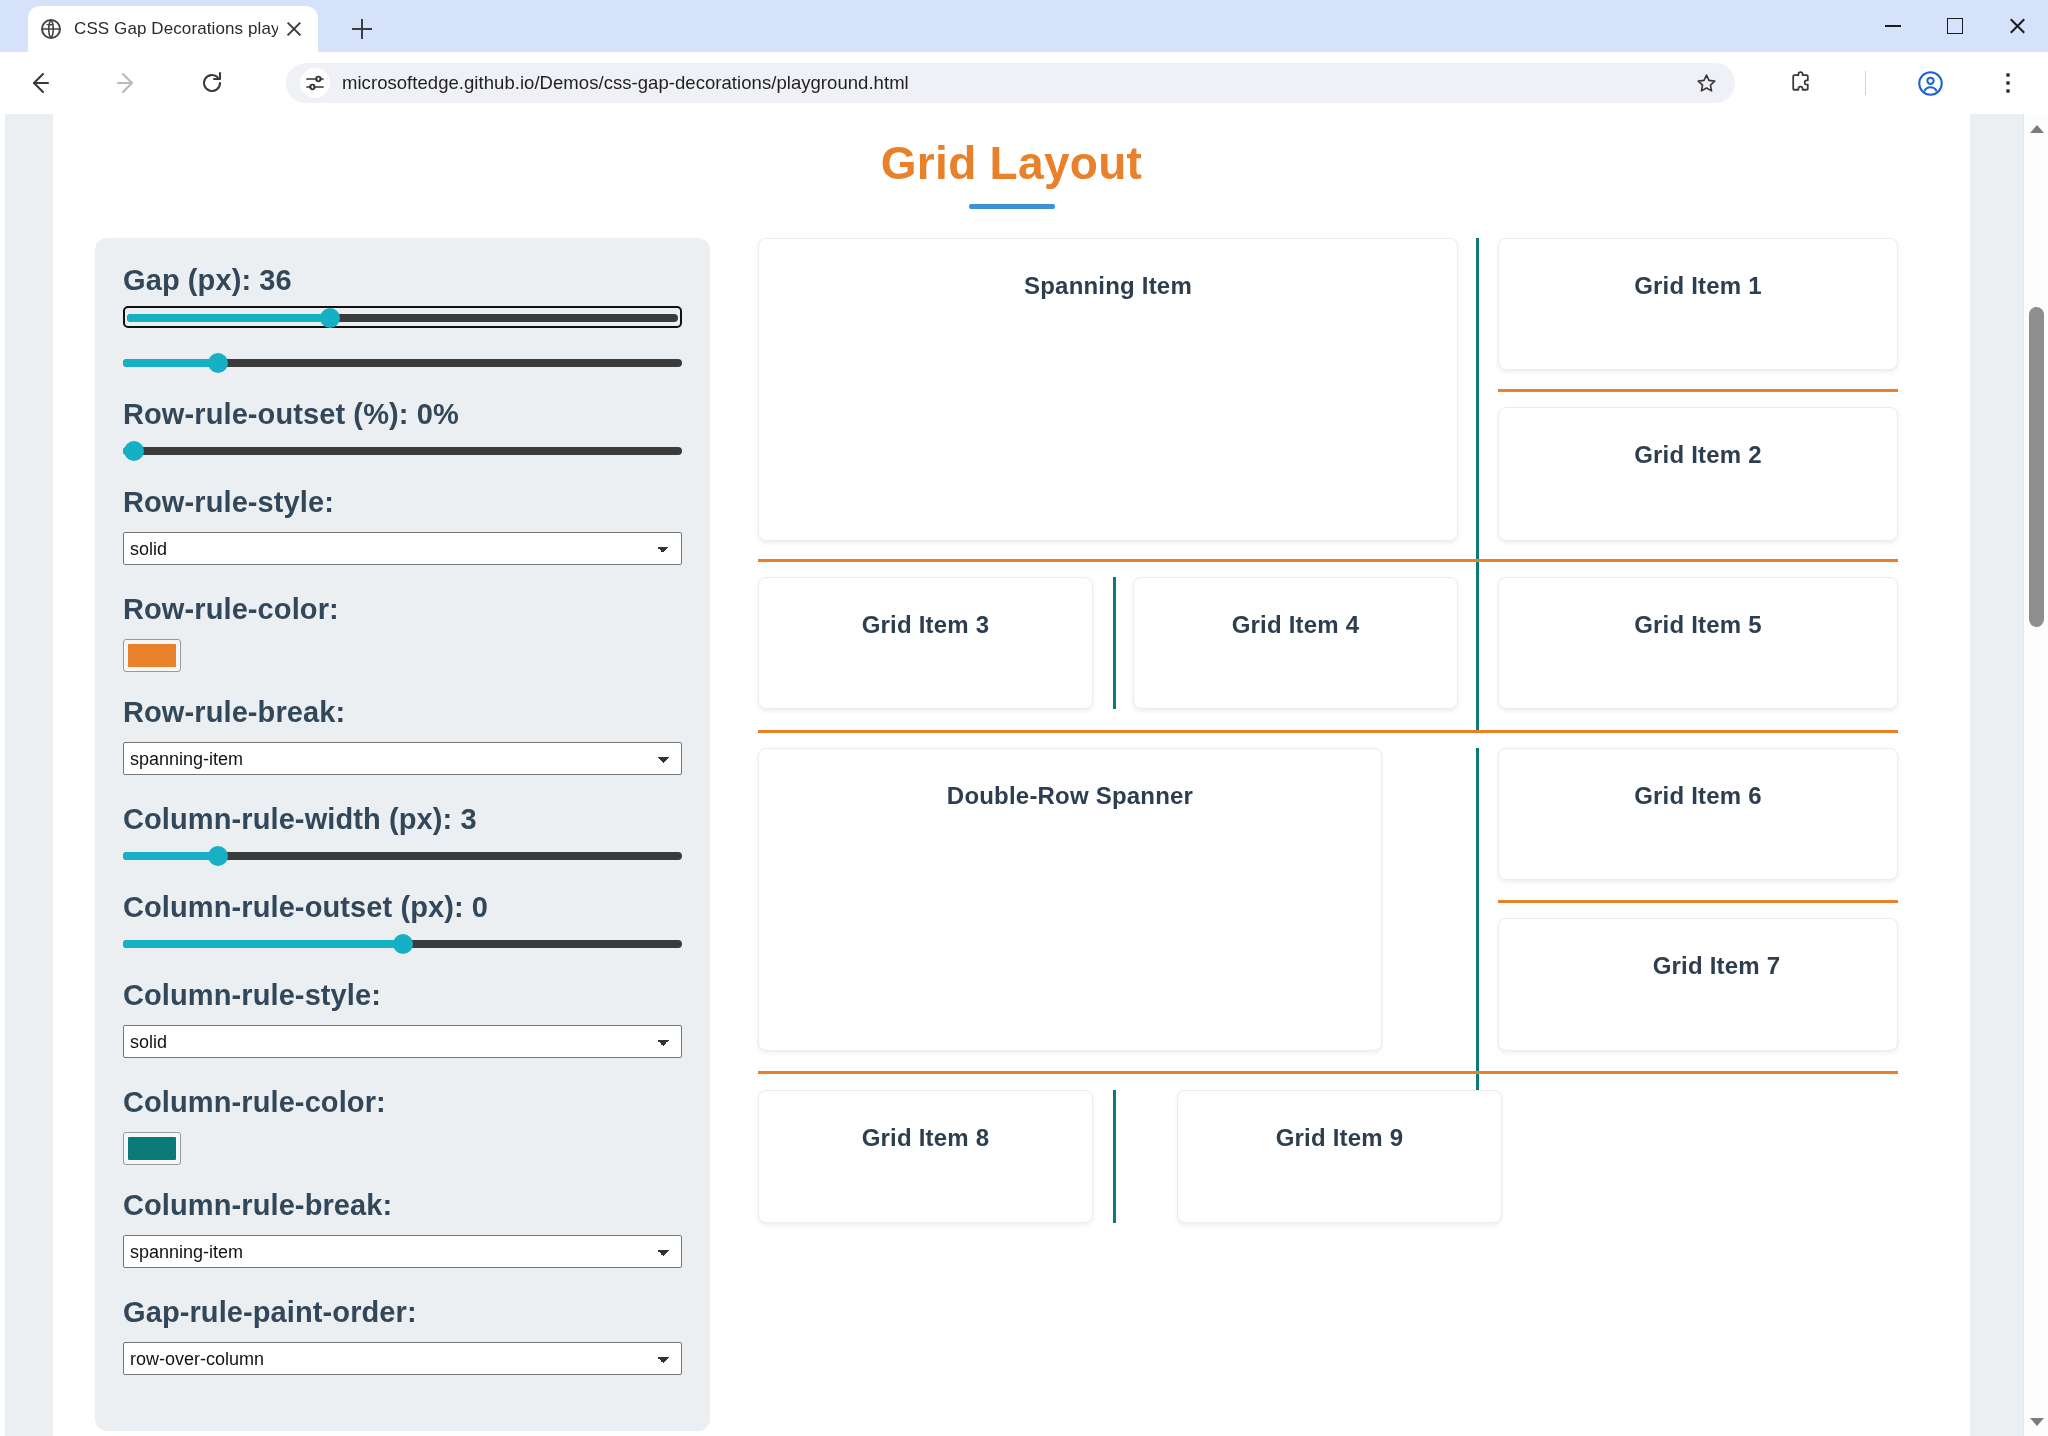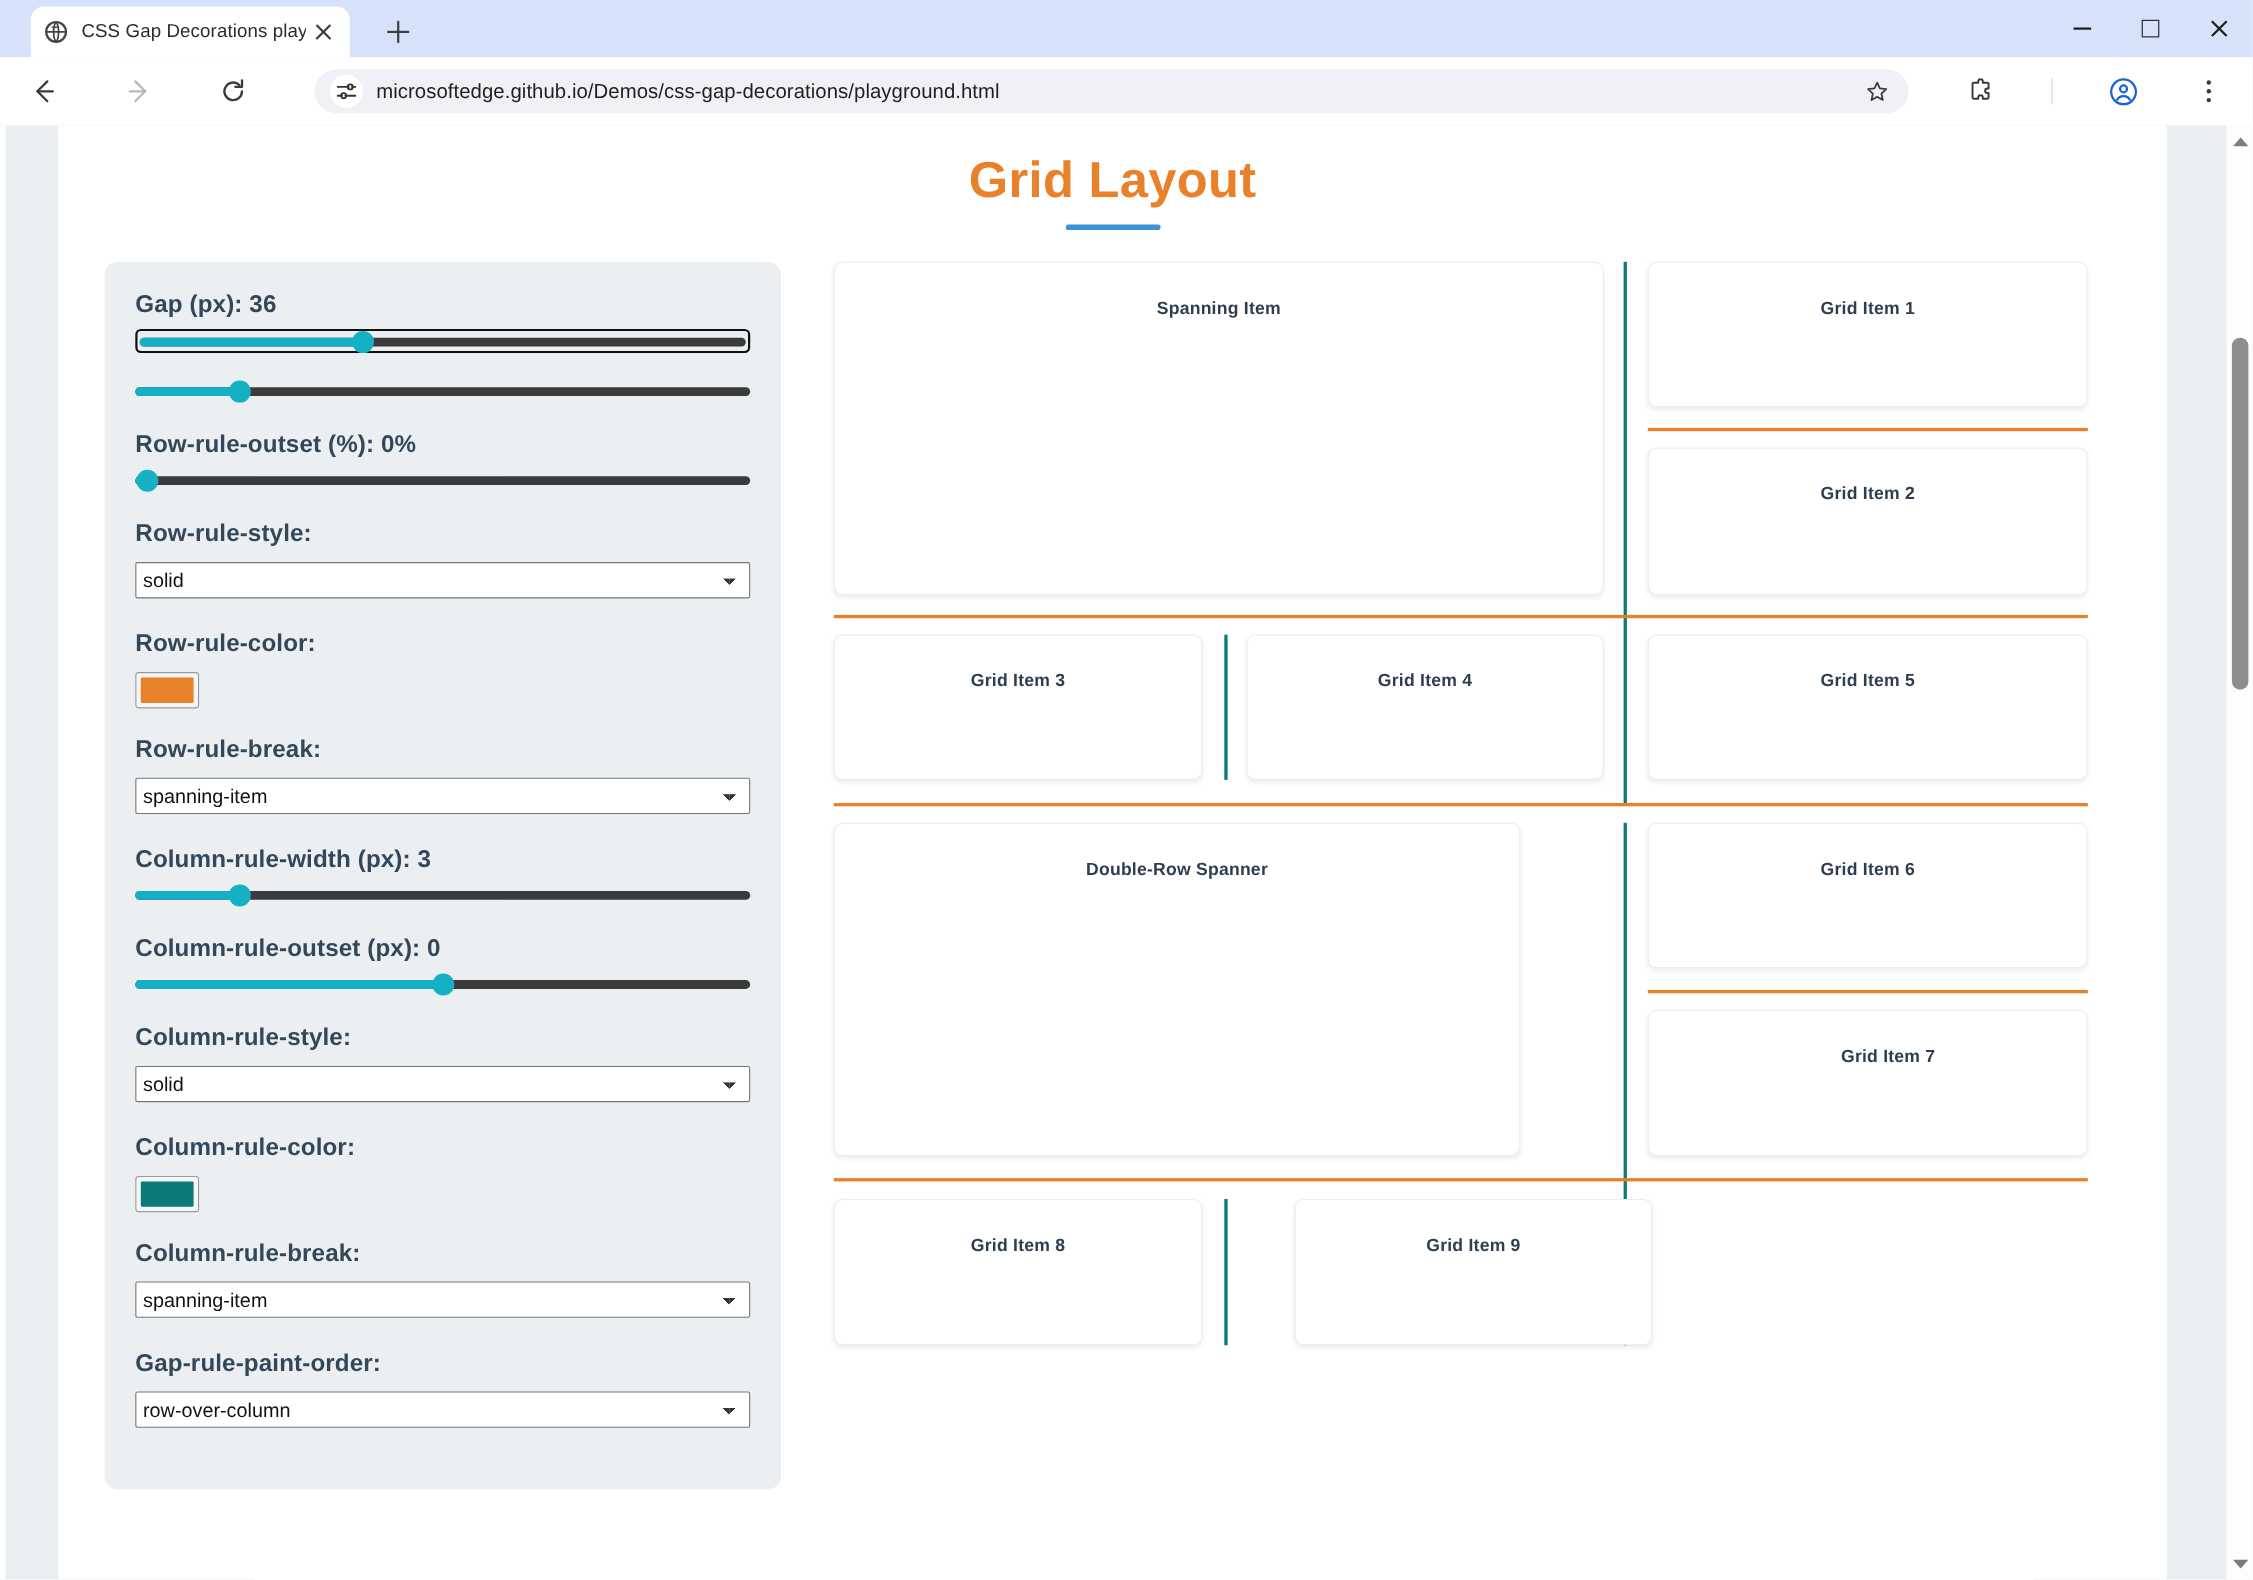--- a/index.html
+++ b/index.html
@@ -94,21 +94,21 @@
   .title-rule{width:86px;height:5px;background:#3d91d6;margin:14px auto 0;border-radius:2px;}
 
   .layout{position:absolute;left:0;top:124px;width:1917px;}
 
   
   .panel{
     position:absolute;left:42px;top:0;width:615px;
     background:#eceff1;border-radius:12px;padding:26px 28px 28px;box-sizing:border-box;
   }
   .ctrl-label{
-    font-size:22px;font-weight:700;color:#33475b;
+    font-size:29px;font-weight:700;color:#33475b;
     margin:0 0 13px 0;letter-spacing:.1px;
   }
   .slider{position:relative;height:14px;margin-bottom:28px;width:100%;}
   .slider .track{position:absolute;left:0;top:3px;width:100%;height:8px;border-radius:4px;background:#3b3b3b;}
   .slider .fill{position:absolute;left:0;top:3px;height:8px;border-radius:4px 0 0 4px;background:#15b0c4;}
   .slider .thumb{position:absolute;top:-3px;width:20px;height:20px;border-radius:50%;background:#15b0c4;transform:translateX(-50%);}
   .slider.focused{box-sizing:border-box;border:2.5px solid #111;border-radius:5px;padding:0;height:22px;margin-top:-4px;}
   .slider.focused .track,.slider.focused .fill{top:6px;left:2px;width:calc(100% - 4px);}
   .slider.focused .thumb{top:0px;}
 
@@ -128,21 +128,21 @@
   .swatch-btn .sw{width:100%;height:100%;border-radius:1px;}
 
   
   .griddemo{position:absolute;left:705px;top:0;width:1140px;height:1120px;}
   .gi{
     position:absolute;background:#ffffff;border:1px solid #ececec;border-radius:8px;
     box-shadow:0 2px 5px rgba(0,0,0,.07);
     display:flex;align-items:flex-start;justify-content:center;
     box-sizing:border-box;padding-top:33px;
   }
-  .gi span{font-size:16px;font-weight:700;color:#2d3e50;letter-spacing:.2px;}
+  .gi span{font-size:24px;font-weight:700;color:#2d3e50;letter-spacing:.2px;}
   .rule-row{position:absolute;height:3px;background:#e8812a;}
   .rule-col{position:absolute;width:3px;background:#0b7a78;}
 </style>
 </head>
 <body>
 
 <div class="browser">
 
   <div class="tabstrip">
     <div class="tab">

